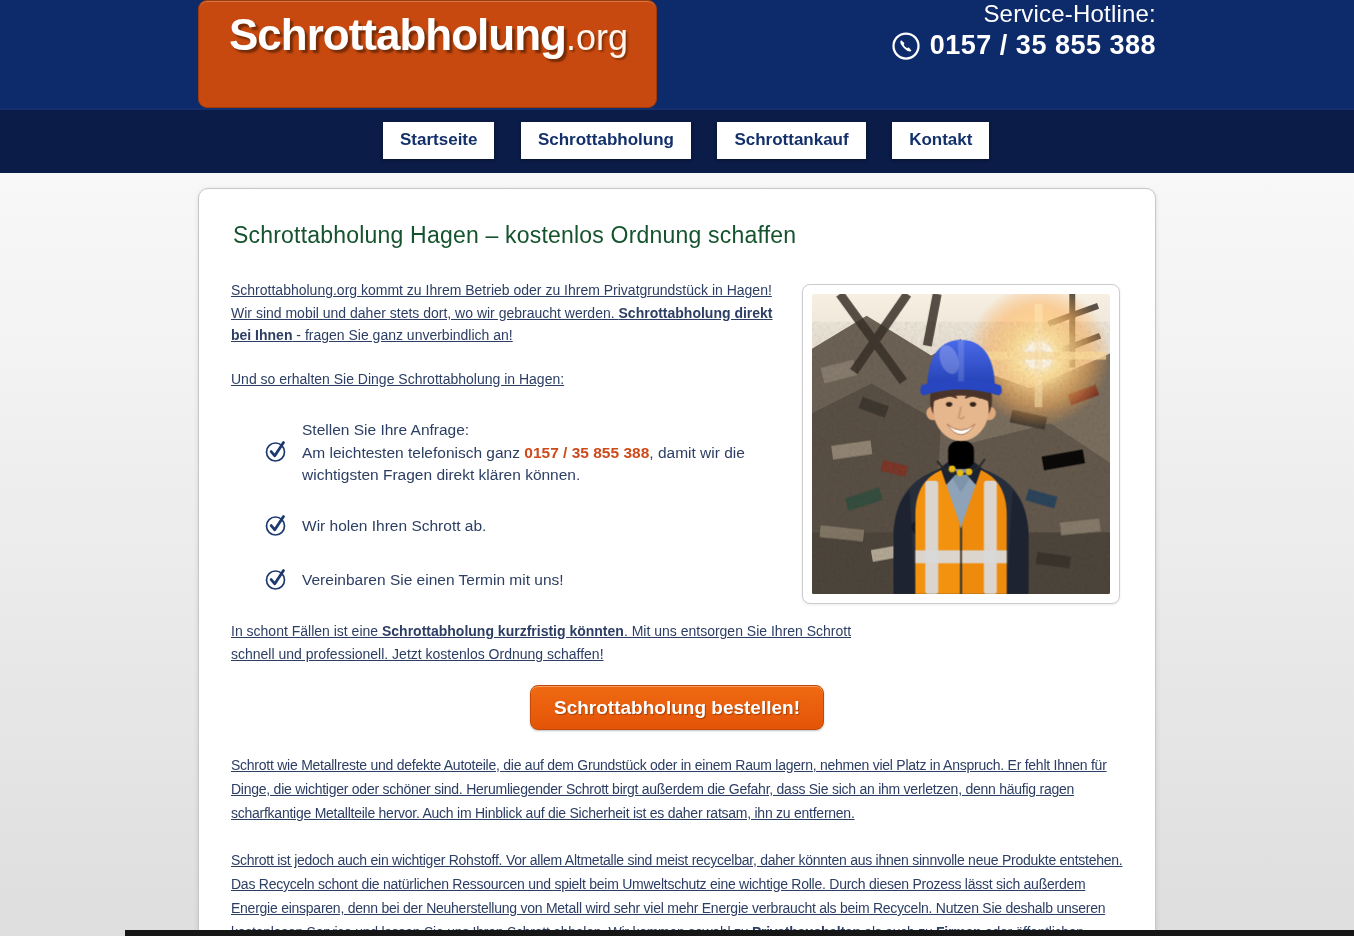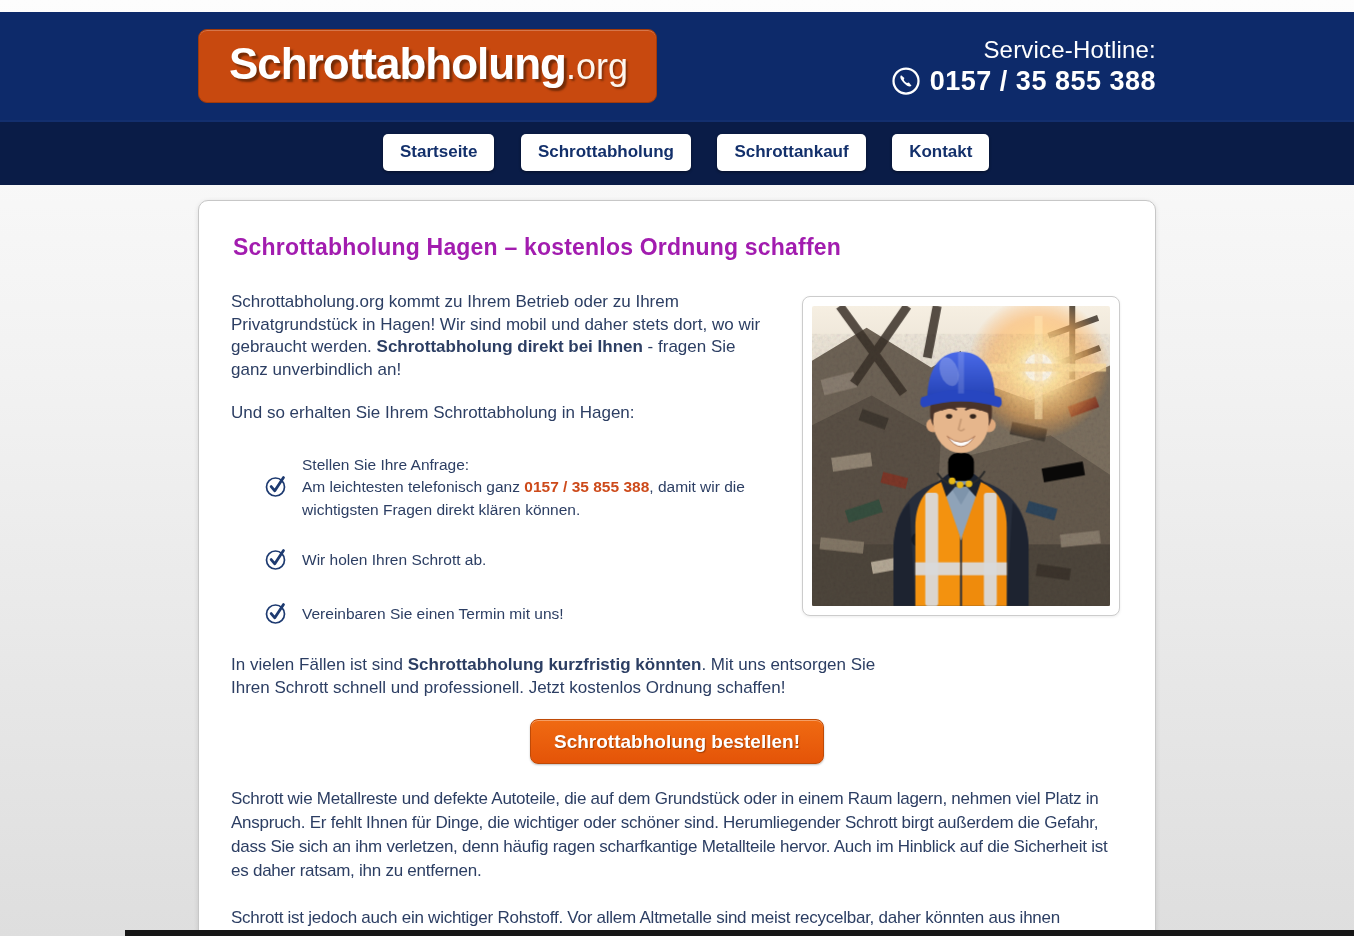--- a/index.html
+++ b/index.html
@@ -17,23 +17,22 @@
   }
 
   
   .topbar {
     height: 108px;
     background: #0d2a6a;
   }
   .topbar-inner {
     width: 958px;
     height: 100%;
-    margin: 12px auto;
+    margin: 0 auto;
     display: flex;
-    align-items: center;
     justify-content: space-between;
     gap: 12px;
   }
   .logo {
     display: inline-block;
     background: #c8490f;
     border: 1px solid #a03a0a;
     border-radius: 9px;
     padding: 9px 28px 13px 30px;
     text-decoration: none;
@@ -88,61 +87,61 @@
     padding-left: 185px;
   }
   .nav-btn {
     display: inline-block;
     background: #ffffff;
     color: #13306b;
     font-size: 17px;
     font-weight: bold;
     padding: 8px 17px 9px;
     margin-right: 22px;
-    border-radius: 5px;
+    border-radius: 0;
     text-decoration: none;
     cursor: pointer;
     box-shadow: 0 1px 3px rgba(0,0,0,0.45);
   }
 
   
   .content { padding-top: 15px; }
   .card {
     width: 958px;
     min-height: 820px;
     margin: 0 auto;
     background: #ffffff;
     border: 1px solid #c7c7c7;
     border-radius: 10px;
     box-shadow: 0 1px 5px rgba(0,0,0,0.10);
     padding: 33px 32px 16px;
     color: #2c3e63;
   }
   .title {
     font-size: 23px;
-    font-weight: bold;
-    color: #a21caf;
+    font-weight: normal;
+    color: #14532d;
     margin: 0 0 30px 2px;
     letter-spacing: 0.2px;
   }
 
   .photo-frame {
     float: right;
     width: 318px;
     height: 320px;
     background: #ffffff;
     border: 1px solid #cccccc;
     border-radius: 8px;
     padding: 9px;
     margin: 5px 3px 16px 24px;
     box-shadow: 0 1px 3px rgba(0,0,0,0.08);
   }
   .photo-frame svg { display: block; border-radius: 2px; }
 
-  p { margin: 0; font-size: 17px; line-height: 22.5px; }
+  p { margin: 0; font-size: 14px; line-height: 22.5px; text-decoration: underline; }
   .intro { max-width: 545px; margin-bottom: 21px; }
   .steps-intro { margin-bottom: 29px; }
   strong { font-weight: bold; }
 
   .checklist {
     list-style: none;
     margin: 0;
     padding: 0 0 0 33px;
   }
   .check-item {
@@ -355,21 +354,21 @@
             <path d="M116,94 C116,60 131,46 150,46 C169,46 184,60 184,94 Z" fill="url(#helmetGrad)"></path>
             <path d="M110,92 Q150,76 190,92 Q193,100 188,102 Q150,90 112,102 Q107,100 110,92 Z" fill="#2746c0"></path>
             <ellipse cx="138" cy="66" rx="9" ry="15" fill="#ffffff" opacity="0.22" transform="rotate(-18 138 66)"></ellipse>
             <rect x="147" y="46" width="6" height="42" fill="#ffffff" opacity="0.15"></rect>
           </g>
         </svg>
       </div>
 
       <p class="intro"><span>Schrottabholung.org kommt zu Ihrem Betrieb oder zu Ihrem Privatgrundstück in Hagen! Wir sind mobil und daher stets dort, wo wir gebraucht werden. </span><strong>Schrottabholung direkt bei Ihnen</strong><span> - fragen Sie ganz unverbindlich an!</span></p>
 
-      <p class="steps-intro">Und so erhalten Sie Ihrem Schrottabholung in Hagen:</p>
+      <p class="steps-intro">Und so erhalten Sie Dinge Schrottabholung in Hagen:</p>
 
       <ul class="checklist">
         <li class="check-item">
           <span class="check-icon">
             <svg width="24" height="24" viewBox="0 0 24 24">
               <circle cx="11.5" cy="13" r="9" fill="none" stroke="#1d3a70" stroke-width="1.7"></circle>
               <path d="M7.2 12.6 L10.8 16.8 L19.5 3.6" fill="none" stroke="#1d3a70" stroke-width="2.8" stroke-linecap="round" stroke-linejoin="round"></path>
             </svg>
           </span>
           <span class="check-text"><span>Stellen Sie Ihre Anfrage:</span><br><span>Am leichtesten telefonisch ganz </span><a class="phone-inline">0157 / 35 855 388</a><span>, damit wir die wichtigsten Fragen direkt klären können.</span></span>
@@ -387,21 +386,21 @@
           <span class="check-icon">
             <svg width="24" height="24" viewBox="0 0 24 24">
               <circle cx="11.5" cy="13" r="9" fill="none" stroke="#1d3a70" stroke-width="1.7"></circle>
               <path d="M7.2 12.6 L10.8 16.8 L19.5 3.6" fill="none" stroke="#1d3a70" stroke-width="2.8" stroke-linecap="round" stroke-linejoin="round"></path>
             </svg>
           </span>
           <span class="check-text">Vereinbaren Sie einen Termin mit uns!</span>
         </li>
       </ul>
 
-      <p class="summary"><span>In vielen Fällen ist sind </span><strong>Schrottabholung kurzfristig könnten</strong><span>. Mit uns entsorgen Sie Ihren Schrott schnell und professionell. Jetzt kostenlos Ordnung schaffen!</span></p>
+      <p class="summary"><span>In schont Fällen ist eine </span><strong>Schrottabholung kurzfristig könnten</strong><span>. Mit uns entsorgen Sie Ihren Schrott schnell und professionell. Jetzt kostenlos Ordnung schaffen!</span></p>
 
       <div class="cta-row">
         <a class="cta-button">Schrottabholung bestellen!</a>
       </div>
 
       <p class="body-text">Schrott wie Metallreste und defekte Autoteile, die auf dem Grundstück oder in einem Raum lagern, nehmen viel Platz in Anspruch. Er fehlt Ihnen für Dinge, die wichtiger oder schöner sind. Herumliegender Schrott birgt außerdem die Gefahr, dass Sie sich an ihm verletzen, denn häufig ragen scharfkantige Metallteile hervor. Auch im Hinblick auf die Sicherheit ist es daher ratsam, ihn zu entfernen.</p>
 
       <p class="body-text"><span>Schrott ist jedoch auch ein wichtiger Rohstoff. Vor allem Altmetalle sind meist recycelbar, daher könnten aus ihnen sinnvolle neue Produkte entstehen. Das Recyceln schont die natürlichen Ressourcen und spielt beim Umweltschutz eine wichtige Rolle. Durch diesen Prozess lässt sich außerdem Energie einsparen, denn bei der Neuherstellung von Metall wird sehr viel mehr Energie verbraucht als beim Recyceln. Nutzen Sie deshalb unseren kostenlosen Service und lassen Sie uns Ihren Schrott abholen. Wir kommen sowohl zu </span><strong>Privathaushalten</strong><span> als auch zu </span><strong>Firmen</strong><span> oder öffentlichen Einrichtungen in</span></p>
 
     </article>

